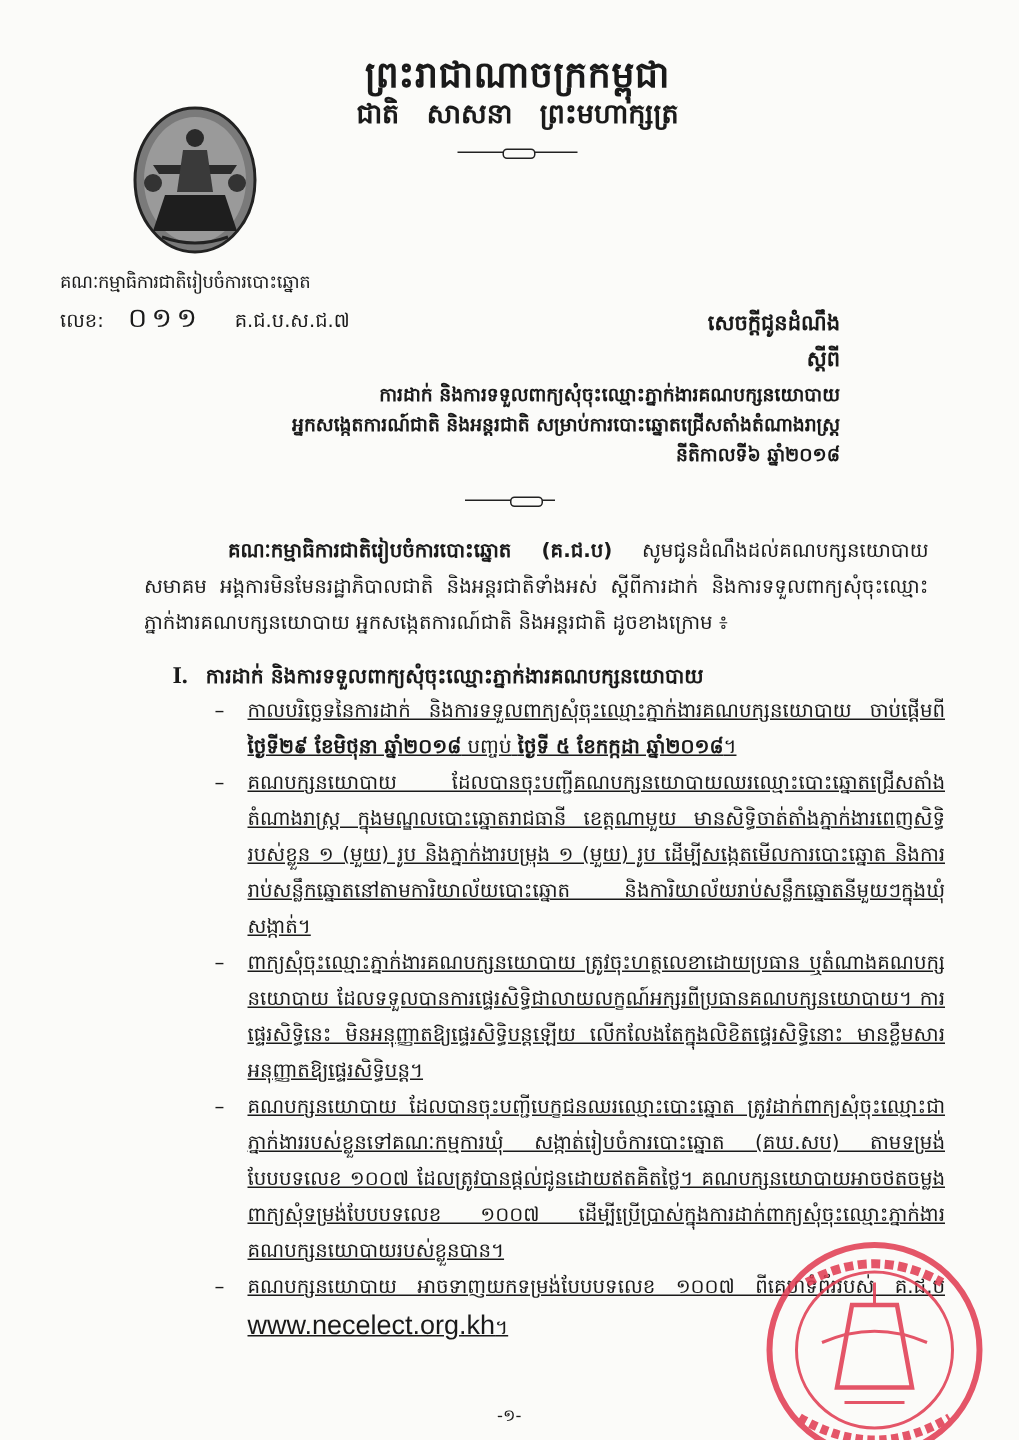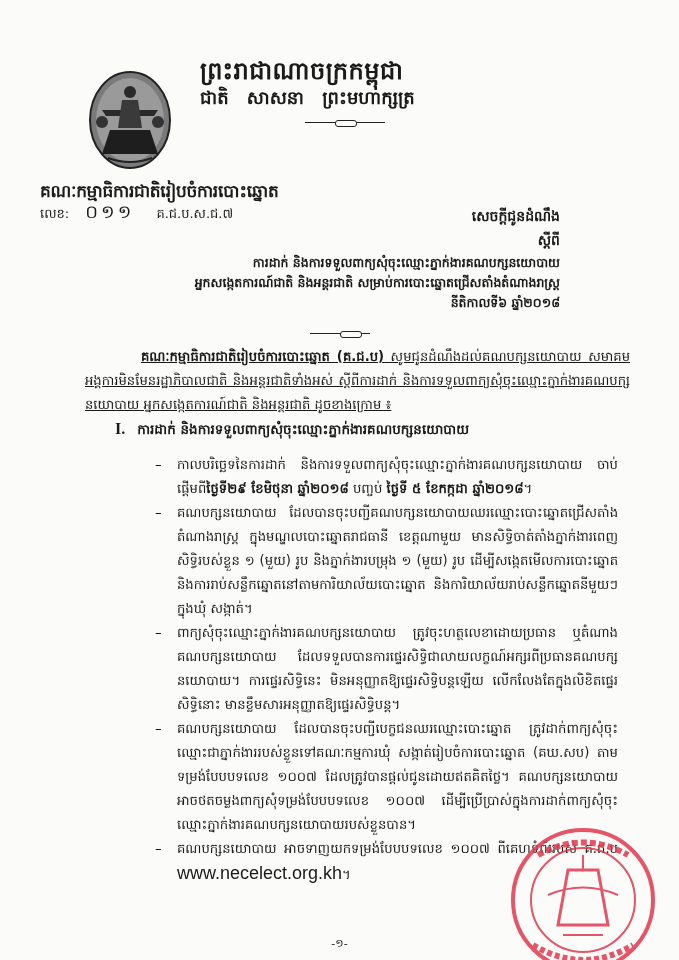--- a/index.html
+++ b/index.html
@@ -1,41 +1,41 @@
 <!DOCTYPE html>
 <html><head>
 <meta charset="utf-8">
 <style>
   html, body { margin: 0; padding: 0; }
   body {
     width: 679px; height: 960px; background: #fbfbf9; position: relative; overflow: hidden;
     font-family: "DejaVu Sans", "Liberation Sans", sans-serif; color: #1a1a1a;
   }
   .page { position: absolute; inset: 0; }
-  .kingdom { position: absolute; left: 200px; top: 56px; width: 290px; }
+  .kingdom { position: absolute; left: 200px; top: 35px; width: 290px; text-align: center; }
   .kingdom .k1 { font-size: 24px; font-weight: bold; line-height: 30px; letter-spacing: 0.5px; }
   .kingdom .k2 { font-size: 18px; font-weight: bold; line-height: 24px; word-spacing: 12px; }
   .ornament { display: block; margin: 10px auto 0; width: 80px; height: 6px; position: relative; }
   .ornament::before { content: ""; position: absolute; left: 0; right: 0; top: 2px; height: 1px; background: #222; }
   .ornament::after { content: ""; position: absolute; left: 30px; width: 20px; top: 0; height: 5px; border: 1px solid #222; border-radius: 3px; background: #fbfbf9; }
   .emblem { position: absolute; left: 88px; top: 70px; width: 84px; height: 100px; }
-  .org { position: absolute; left: 40px; top: 180px; font-size: 17px; font-weight: bold; letter-spacing: -0.3px; }
+  .org { position: absolute; left: 40px; top: 180px; font-size: 12px; font-weight: normal; letter-spacing: -0.3px; }
   .refno { position: absolute; left: 40px; top: 200px; font-size: 13px; }
   .refno .num { font-size: 18px; margin: 0 18px 0 12px; letter-spacing: 3px; font-family: Liberation Mono, monospace; }
   .title { position: absolute; left: 120px; width: 440px; top: 205px; text-align: right; }
   .title .t1 { font-size: 14px; font-weight: bold; line-height: 22px; }
   .title .t2 { font-size: 14px; font-weight: bold; line-height: 26px; }
   .title .t3 { font-size: 12.5px; font-weight: bold; line-height: 20px; white-space: nowrap; }
   .title .ornament { width: 60px; margin-top: 18px; }
   .body { position: absolute; left: 85px; width: 545px; top: 345px; font-size: 13.2px; line-height: 24px; text-align: justify; }
-  .body .intro { text-indent: 56px; margin: 0; text-decoration: underline; }
+  .body .intro { text-indent: 56px; margin: 11px; }
   .body .intro b { font-weight: bold; }
   .section-h { margin: 0 0 0 30px; font-weight: bold; font-size: 13.5px; }
   .section-h .roman { font-family: "Liberation Serif", serif; font-size: 16px; margin-right: 12px; }
-  ul.items { list-style: none; margin: 12px; padding: 0 0 0 80px; }
+  ul.items { list-style: none; margin: 0; padding: 0 0 0 80px; text-decoration: underline; }
   ul.items li { position: relative; text-align: justify; }
   ul.items li::before { content: "–"; position: absolute; left: -22px; }
   ul.items b { font-weight: bold; }
   .website { font-family: "Liberation Sans", sans-serif; font-size: 18px; }
   .pagenum { position: absolute; left: 0; right: 0; top: 936px; text-align: center; font-size: 11px; }
   .seal { position: absolute; left: 508px; top: 825px; width: 150px; height: 150px; }
 </style>
 </head>
 <body>
 

